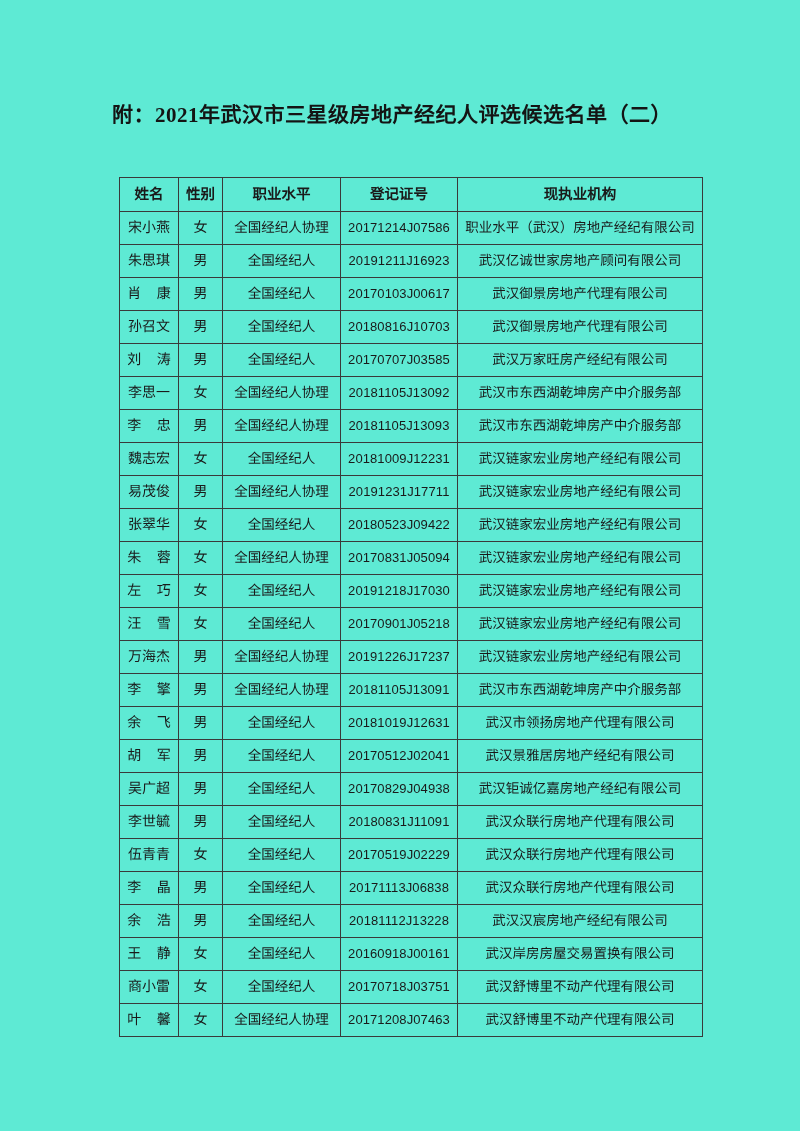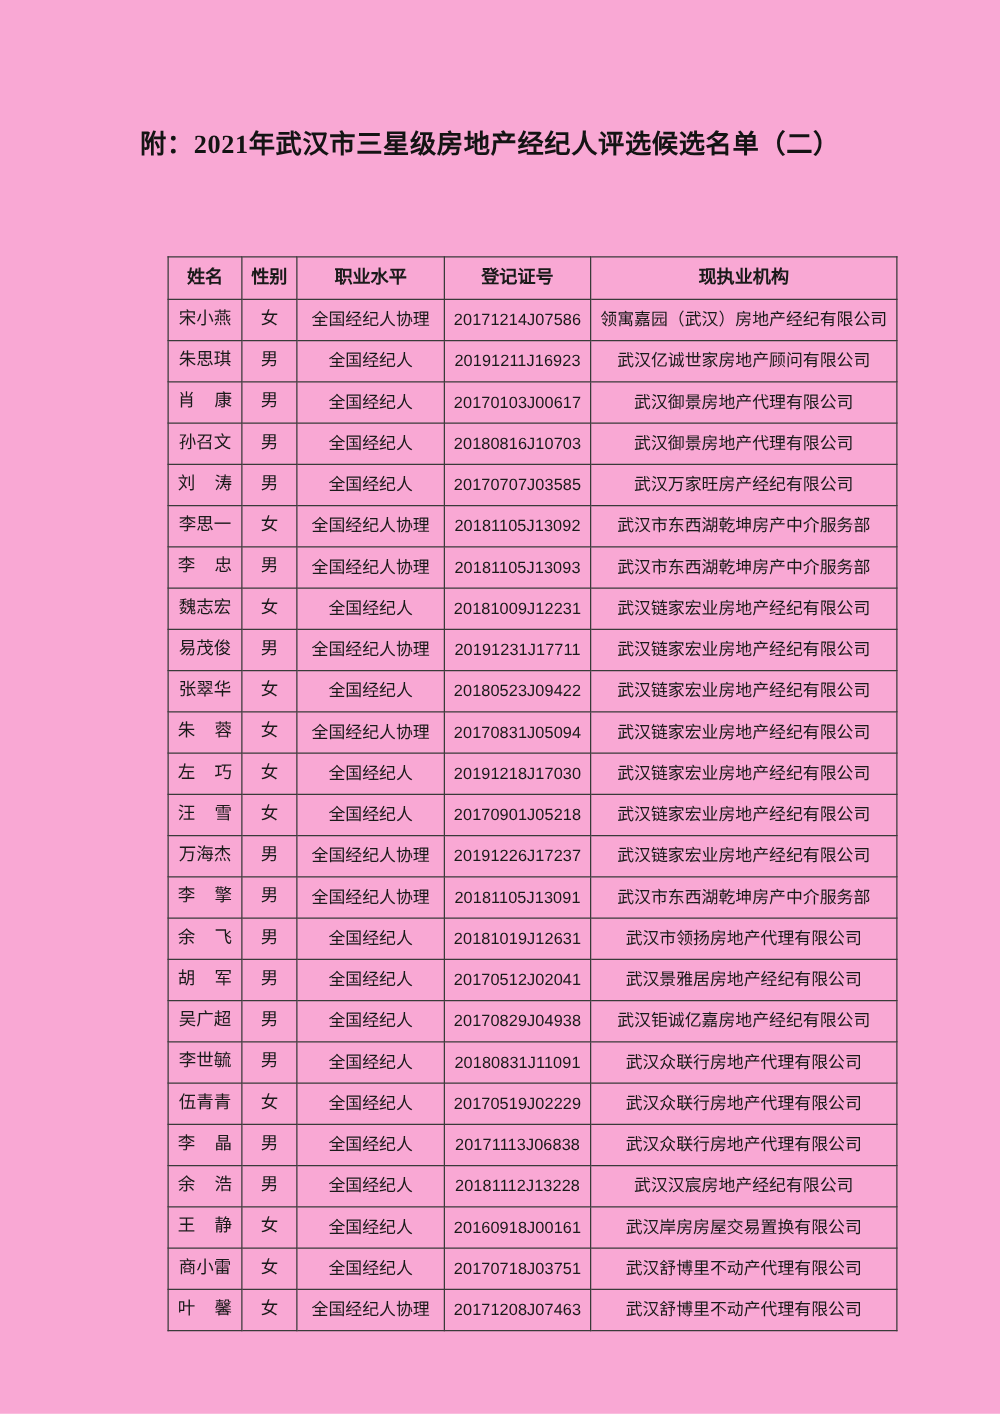--- a/index.html
+++ b/index.html
@@ -15,43 +15,42 @@
     font-family: "Liberation Serif", "DejaVu Serif", serif;
     color: #1a1a1a;
     overflow: hidden;
   }
   .page {
     position: absolute;
     left: 0;
     top: 0;
     width: 800px;
     height: 1131px;
-    background: #f9a8d4;
+    background: #5eead4;
   }
   .doc-title {
     position: absolute;
     left: 112px;
     top: 98px;
     width: 600px;
     font-size: 21px;
     font-weight: 700;
     letter-spacing: 0.5px;
     white-space: nowrap;
     font-family: "Liberation Serif", "DejaVu Serif", serif;
     color: #141414;
   }
   .roster-table {
     position: absolute;
-    left: 134px;
+    left: 119px;
     top: 177px;
     width: 583px;
     border-collapse: collapse;
     table-layout: fixed;
     font-size: 13.5px;
-    margin-top: 28px;
   }
   .roster-table col.c-name   { width: 59px; }
   .roster-table col.c-gender { width: 44px; }
   .roster-table col.c-level  { width: 118px; }
   .roster-table col.c-cert   { width: 117px; }
   .roster-table col.c-org    { width: 245px; }
 
   .roster-table th,
   .roster-table td {
     border: 1px solid #3a3a3a;
@@ -117,21 +116,21 @@
         <th>登记证号</th>
         <th>现执业机构</th>
       </tr>
     </thead>
     <tbody id="roster-body">
         <tr>
           <td class="cell-name">宋小燕</td>
           <td class="cell-gender">女</td>
           <td class="cell-level">全国经纪人协理</td>
           <td class="cell-cert">20171214J07586</td>
-          <td class="cell-org">领寓嘉园（武汉）房地产经纪有限公司</td>
+          <td class="cell-org">职业水平（武汉）房地产经纪有限公司</td>
         </tr>
         <tr>
           <td class="cell-name">朱思琪</td>
           <td class="cell-gender">男</td>
           <td class="cell-level">全国经纪人</td>
           <td class="cell-cert">20191211J16923</td>
           <td class="cell-org">武汉亿诚世家房地产顾问有限公司</td>
         </tr>
         <tr>
           <td class="cell-name"><span class="nm2">肖康</span></td>

